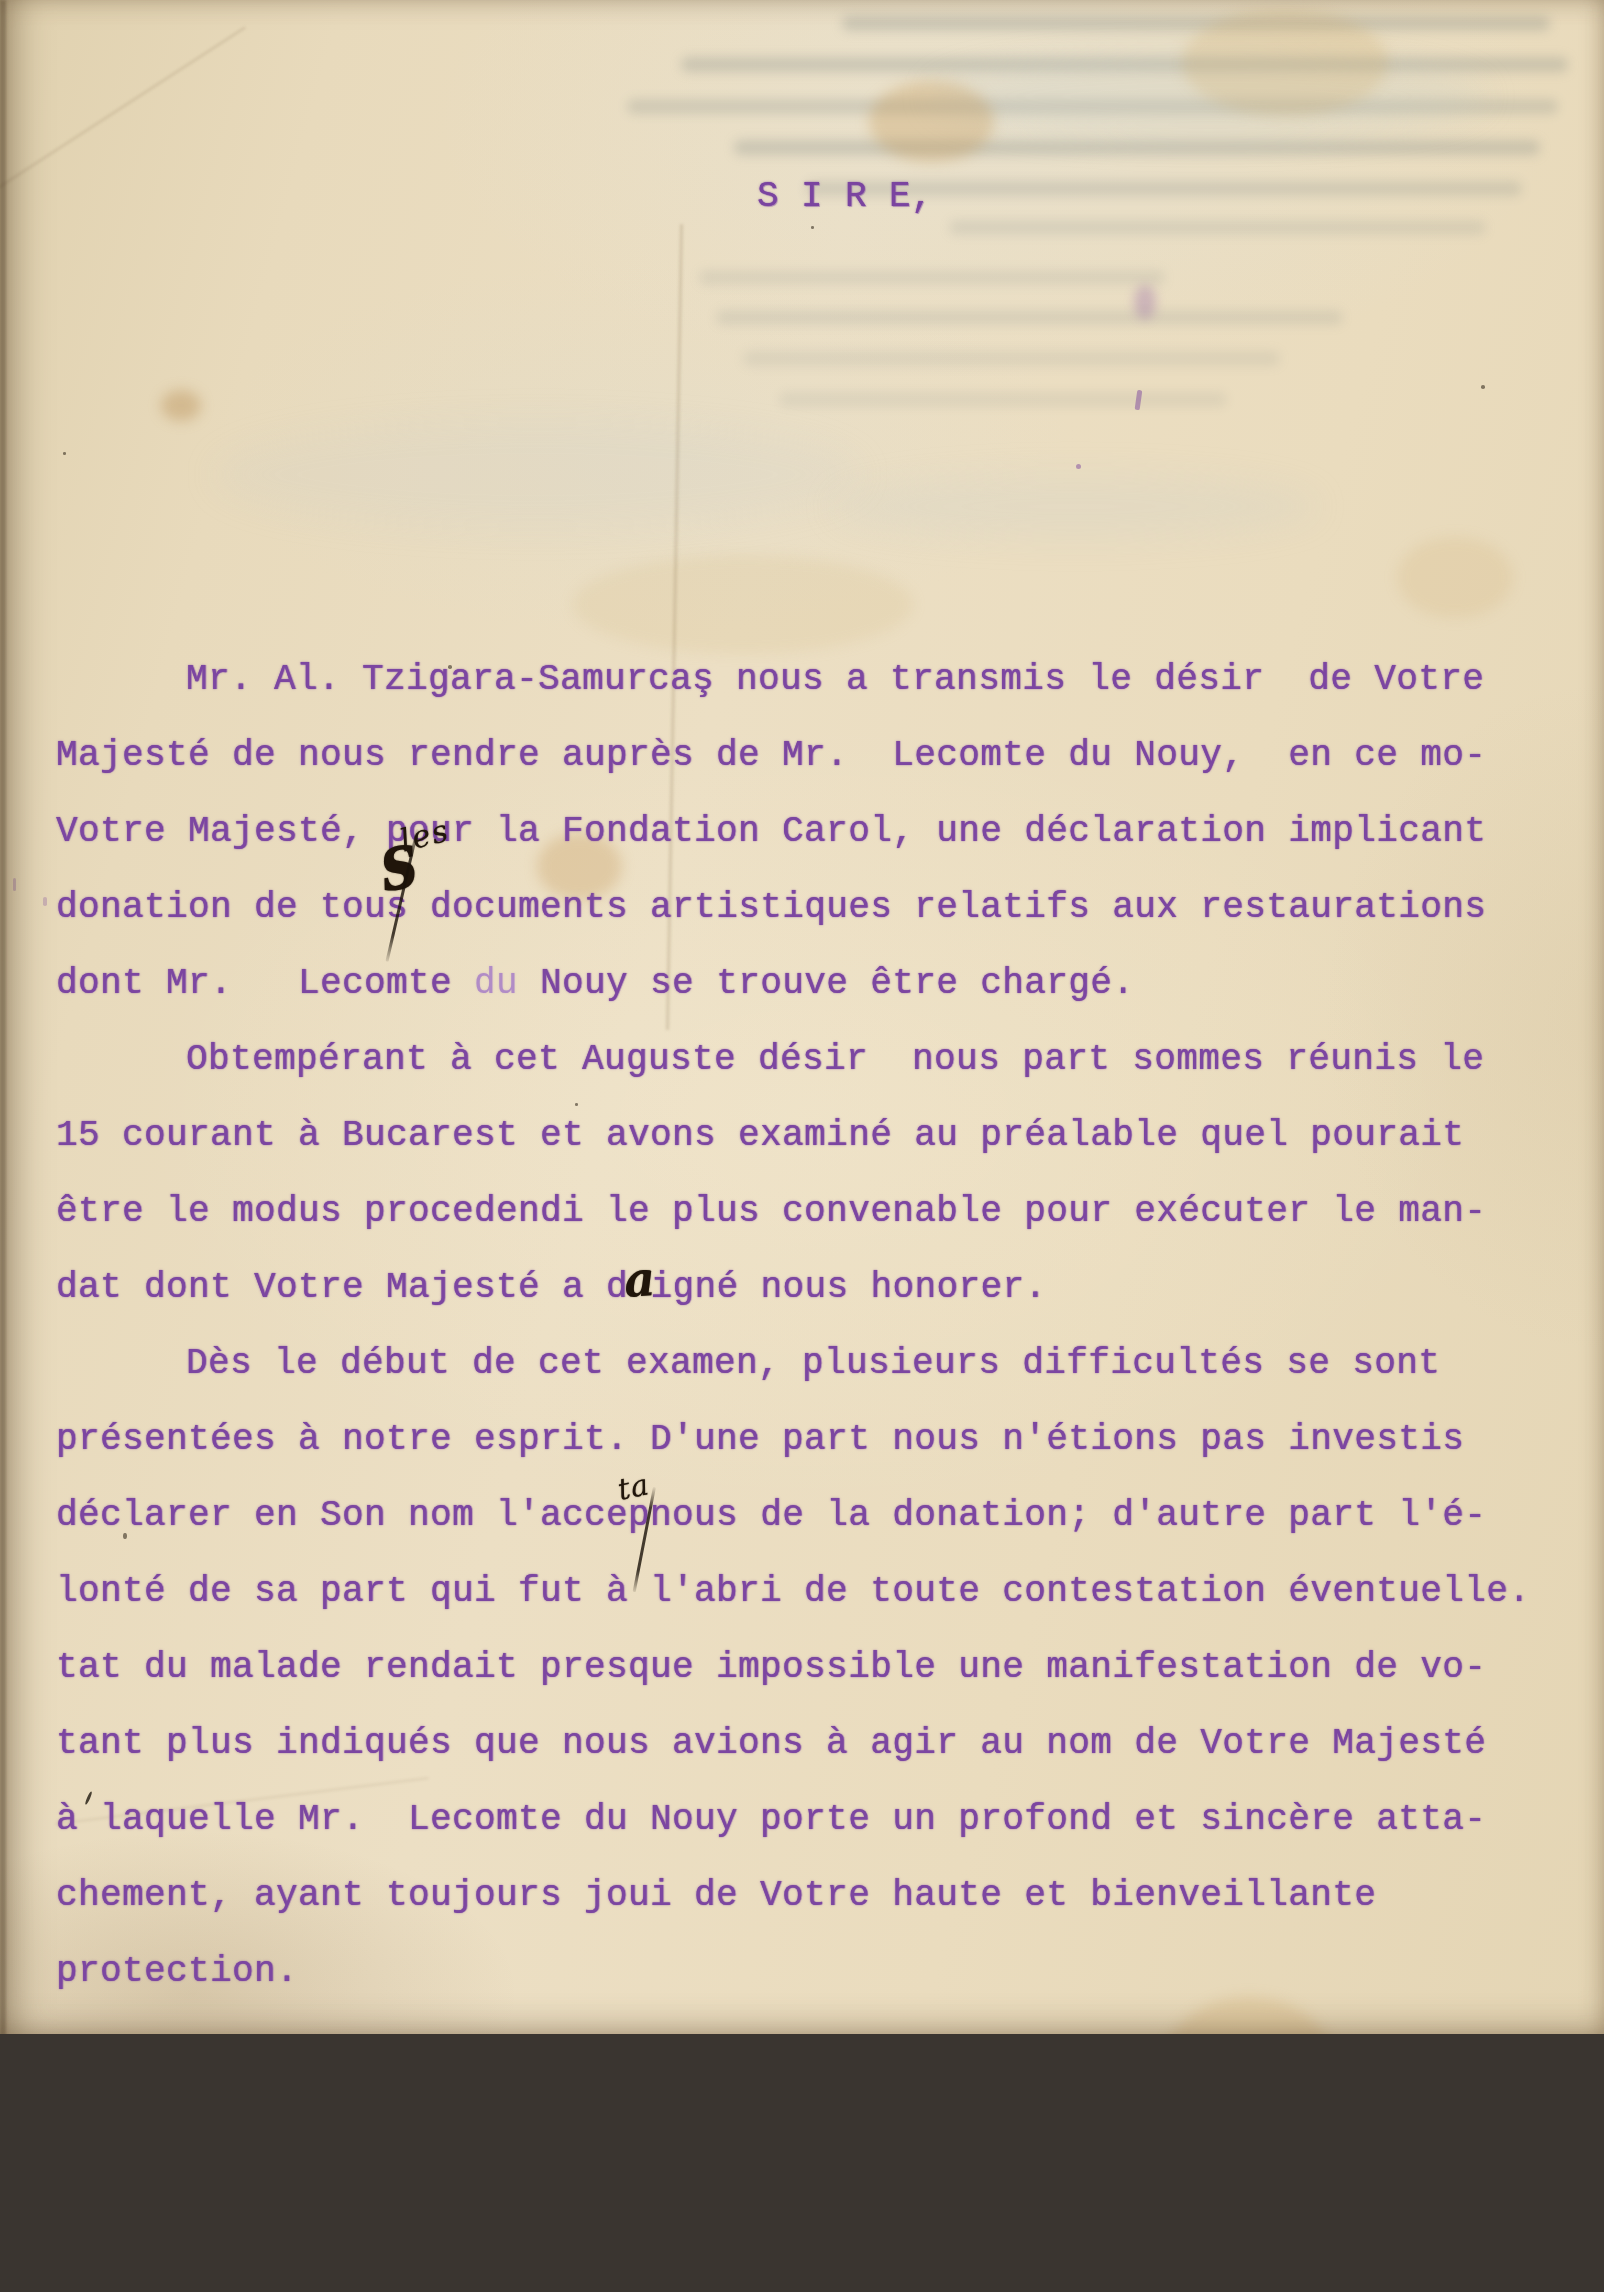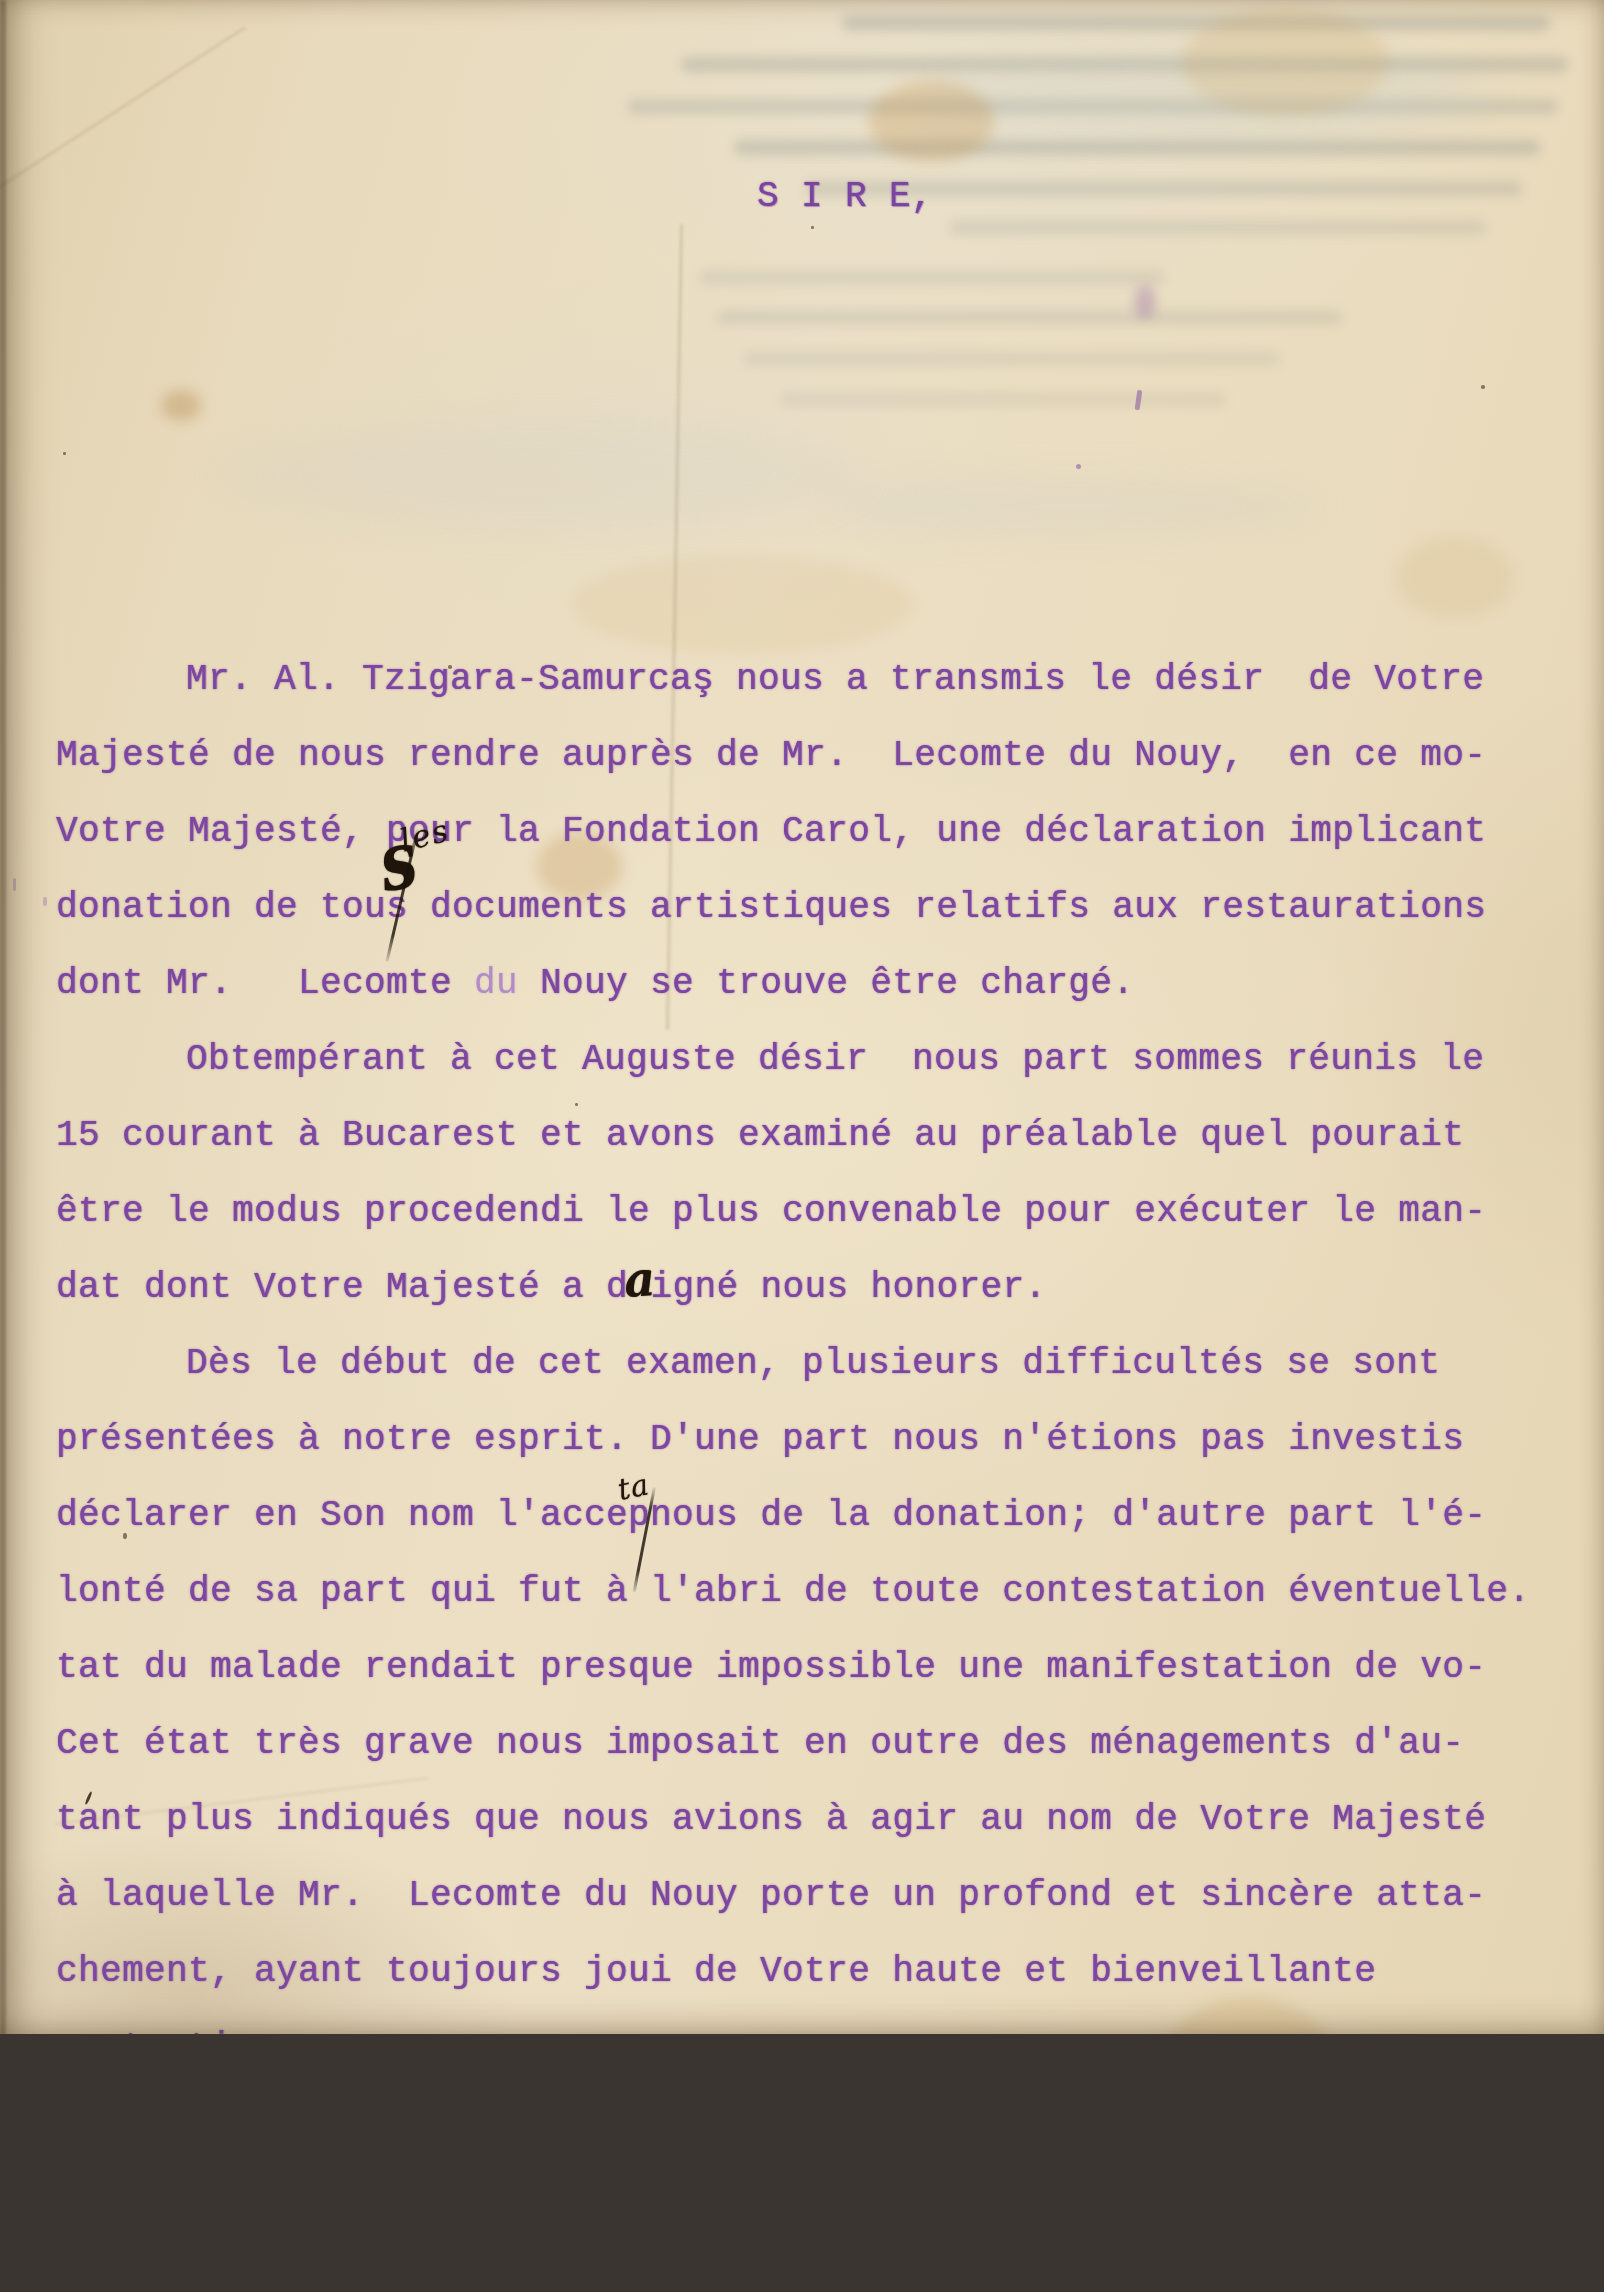--- a/index.html
+++ b/index.html
@@ -120,21 +120,20 @@
 
     <div class="line"><span>dat dont Votre Majesté a d</span><span class="ann-cell"><span class="hw hw-a">a</span></span><span>igné nous honorer.</span></div>
 
     <div class="line indent">Dès le début de cet examen, plusieurs difficultés se sont</div>
     <div class="line">présentées à notre esprit. D'une part nous n'étions pas investis</div>
 
     <div class="line"><span>déclarer en Son nom l'accep</span><span class="ann-wrap"><span class="hw hw-ta">ta</span><span class="stroke stroke-ta"></span></span><span>nous de la donation; d'autre part l'é-</span></div>
 
     <div class="line">lonté de sa part qui fut à l'abri de toute contestation éventuelle.</div>
     <div class="line">tat du malade rendait presque impossible une manifestation de vo-</div>
-    <div class="line">Cet état très grave nous imposait en outre des ménagements d'au-</div>
     <div class="line">tant plus indiqués que nous avions à agir au nom de Votre Majesté</div>
     <div class="line">à laquelle Mr.  Lecomte du Nouy porte un profond et sincère atta-</div>
     <div class="line">chement, ayant toujours joui de Votre haute et bienveillante</div>
     <div class="line">protection.</div>
   </div>
 
   <div class="layer vignette"></div>
   <div class="edgeL"></div>
 </div>
 

